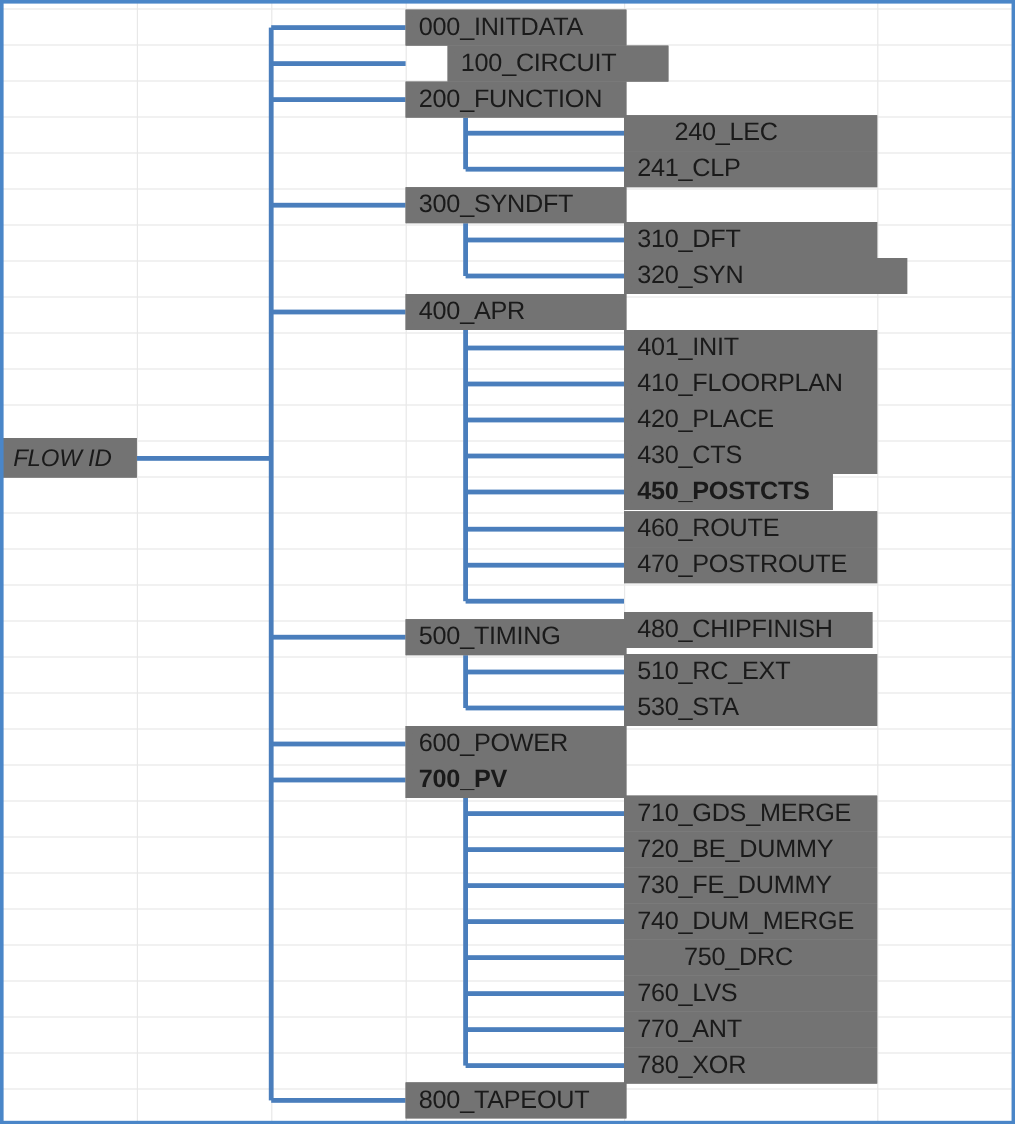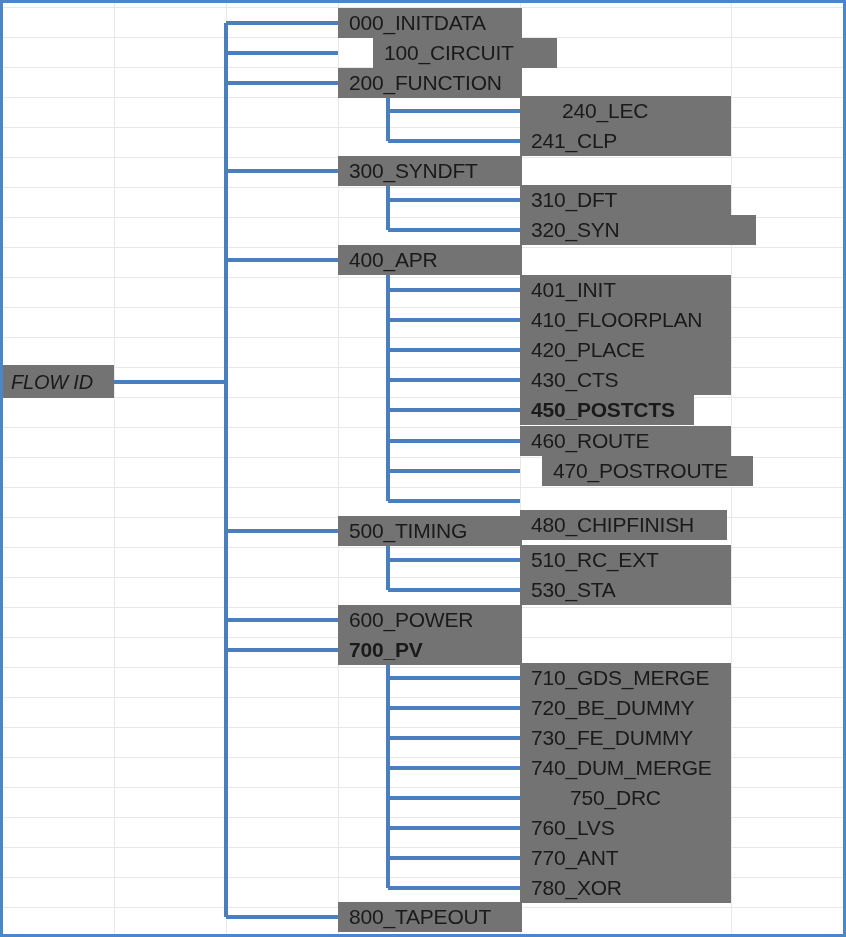--- a/index.html
+++ b/index.html
@@ -146,21 +146,21 @@
       <div class="node" style="left: 338px; top: 156px; width: 184px; height: 30px;">300_SYNDFT</div>
       <div class="node" style="left: 520px; top: 185px; width: 211px; height: 30px;">310_DFT</div>
       <div class="node" style="left: 520px; top: 215px; width: 236px; height: 30px;">320_SYN</div>
       <div class="node" style="left: 338px; top: 245px; width: 184px; height: 30px;">400_APR</div>
       <div class="node" style="left: 520px; top: 275px; width: 211px; height: 30px;">401_INIT</div>
       <div class="node" style="left: 520px; top: 305px; width: 211px; height: 30px;">410_FLOORPLAN</div>
       <div class="node" style="left: 520px; top: 335px; width: 211px; height: 30px;">420_PLACE</div>
       <div class="node" style="left: 520px; top: 365px; width: 211px; height: 30px;">430_CTS</div>
       <div class="node" style="left: 520px; top: 395px; width: 174px; height: 30px; font-weight: bold;">450_POSTCTS</div>
       <div class="node" style="left: 520px; top: 426px; width: 211px; height: 30px;">460_ROUTE</div>
-      <div class="node" style="left: 520px; top: 456px; width: 211px; height: 30px; margin-left: 22px;">470_POSTROUTE</div>
+      <div class="node" style="left: 520px; top: 456px; width: 211px; height: 30px;">470_POSTROUTE</div>
       <div class="node" style="left: 520px; top: 510px; width: 207px; height: 30px;">480_CHIPFINISH</div>
       <div class="node" style="left: 338px; top: 516px; width: 184px; height: 30px;">500_TIMING</div>
       <div class="node" style="left: 520px; top: 545px; width: 211px; height: 30px;">510_RC_EXT</div>
       <div class="node" style="left: 520px; top: 575px; width: 211px; height: 30px;">530_STA</div>
       <div class="node" style="left: 338px; top: 605px; width: 184px; height: 30px;">600_POWER</div>
       <div class="node" style="left: 338px; top: 635px; width: 184px; height: 30px; font-weight: bold;">700_PV</div>
       <div class="node" style="left: 520px; top: 663px; width: 211px; height: 30px;">710_GDS_MERGE</div>
       <div class="node" style="left: 520px; top: 693px; width: 211px; height: 30px;">720_BE_DUMMY</div>
       <div class="node" style="left: 520px; top: 723px; width: 211px; height: 30px;">730_FE_DUMMY</div>
       <div class="node" style="left: 520px; top: 753px; width: 211px; height: 30px;">740_DUM_MERGE</div>

